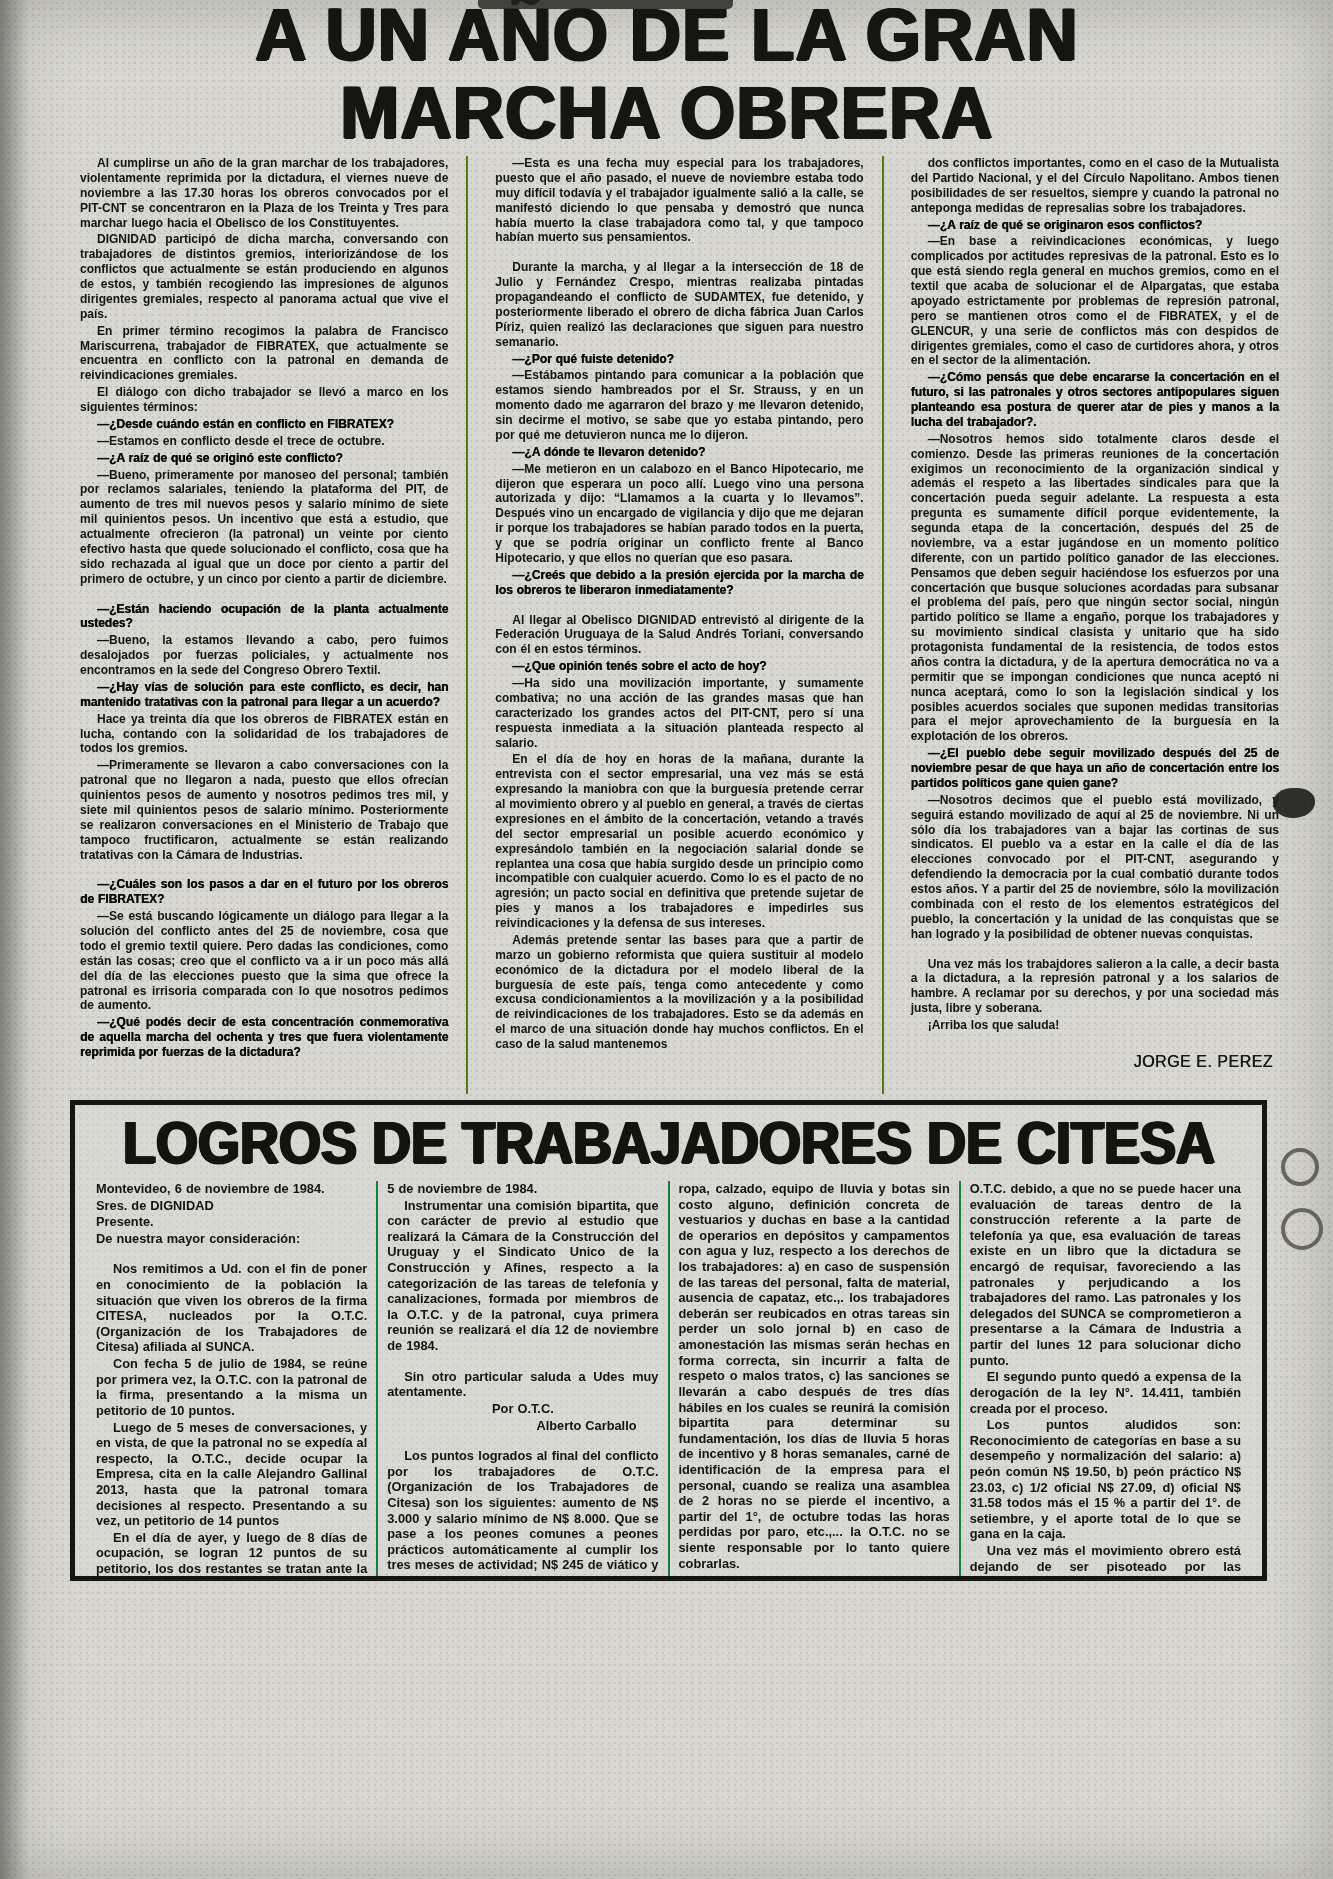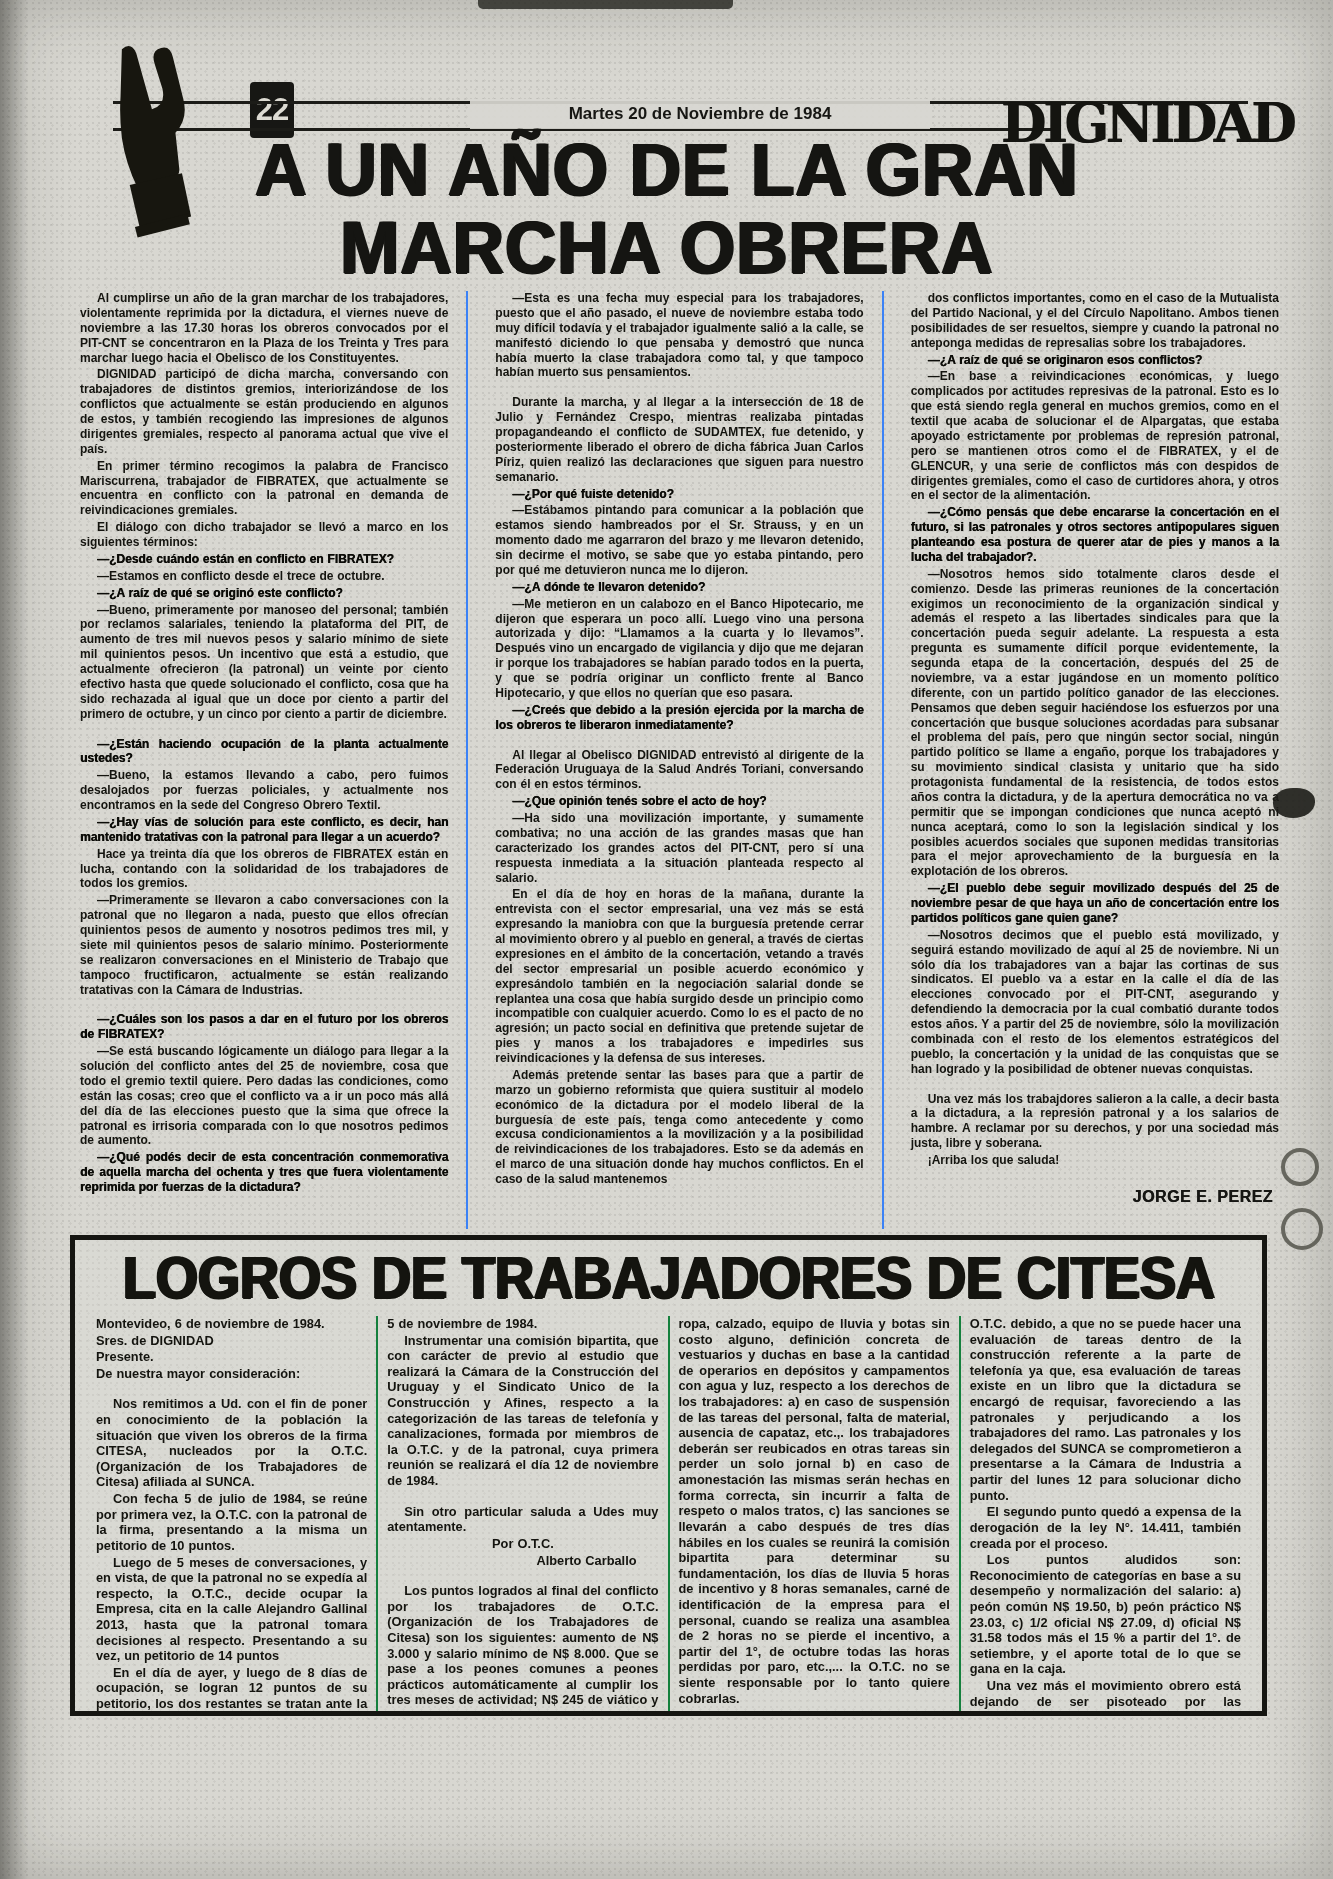--- a/index.html
+++ b/index.html
@@ -43,33 +43,33 @@
     text-shadow:2px 0 0 currentColor,-1px 0 0 currentColor,0 1px 0 currentColor;
     transform:scaleY(1.05);white-space:nowrap;
   }
   .headline .hl{display:block;}
 
   
   .main-cols{
     display:flex;margin:4px 44px 0 80px;height:938px;overflow:hidden;gap:8px;
   }
   .col{flex:1 1 0;overflow:hidden;padding-right:10px;}
-  .col + .col{border-left:2px solid #3b82f6;padding-left:27px;}
+  .col + .col{border-left:2px solid #4d7c0f;padding-left:27px;}
   .para{
     margin:0 0 2px 0;text-indent:17px;text-align:justify;
     font-size:12px;line-height:1.24;font-weight:bold;color:#14140f;
     word-spacing:.5px;
   }
   .para.q{color:#0c0c08;text-shadow:.4px 0 0 currentColor;}
   .para.ni{text-indent:0;}
   .para.sp{margin-top:15px;}
   .para.a-center{text-align:center;text-indent:0;}
   .para.a-right{text-align:right;text-indent:0;padding-right:22px;}
   .byline{
-    text-align:right;font-weight:bold;font-size:16px;margin-top:20px;
+    text-align:right;font-weight:normal;font-size:16px;margin-top:20px;
     letter-spacing:.5px;text-shadow:.4px 0 0 currentColor;padding-right:6px;
   }
 
   
   .citesa{
     margin:6px 66px 0 70px;border:5px solid #151511;height:481px;
     padding:4px 12px 8px 12px;box-sizing:border-box;overflow:hidden;
     background:rgba(222,221,215,.35);
   }
   .citesa-headline{
@@ -93,34 +93,20 @@
   .ring1{right:14px;top:1148px;width:30px;height:30px;}
   .ring2{right:10px;top:1208px;width:34px;height:34px;}
   .blob{position:absolute;right:18px;top:788px;width:42px;height:30px;
     background:#1d1d18;border-radius:50% 45% 55% 50%;opacity:.9;}
 </style>
 </head>
 <body>
 
 <div class="page">
 
-  <div class="header">
-    <div class="hand">
-      <svg viewBox="0 0 100 150" width="132" height="196" aria-hidden="true">
-        <path fill="#17160f" d="M30 4 Q37 -2 41 7 L53 50 Q64 47 61 34 L55 15 Q52 5 60 3 Q67 1 69 10 L77 42 Q81 57 71 68 L74 96 Q74 102 68 104 L42 110 Q33 92 30 72 Q28 55 29 40 Z"></path>
-        <path fill="#17160f" d="M36 108 L76 99 L83 132 L44 142 Z"></path>
-        <path fill="#17160f" d="M40 140 L80 130 L82 138 L42 148 Z"></path>
-      </svg>
-    </div>
-    <div class="pageno">22</div>
-    <div class="rule rule1"></div>
-    <div class="rule rule2"></div>
-    <div class="date">Martes 20 de Noviembre de 1984</div>
-    <div class="masthead">DIGNIDAD</div>
-  </div>
 
   <h1 class="headline">
       <span class="hl">A UN AÑO DE LA GRAN</span>
       <span class="hl">MARCHA OBRERA</span>
     </h1>
 
   <div class="main-cols">
     <div class="col">
         <p class="para">Al cumplirse un año de la gran marchar de los trabajadores, violentamente reprimida por la dictadura, el viernes nueve de noviembre a las 17.30 horas los obreros convocados por el PIT-CNT se concentraron en la Plaza de los Treinta y Tres para marchar luego hacia el Obelisco de los Constituyentes.</p>
         <p class="para">DIGNIDAD participó de dicha marcha, conversando con trabajadores de distintos gremios, interiorizándose de los conflictos que actualmente se están produciendo en algunos de estos, y también recogiendo las impresiones de algunos dirigentes gremiales, respecto al panorama actual que vive el país.</p>

